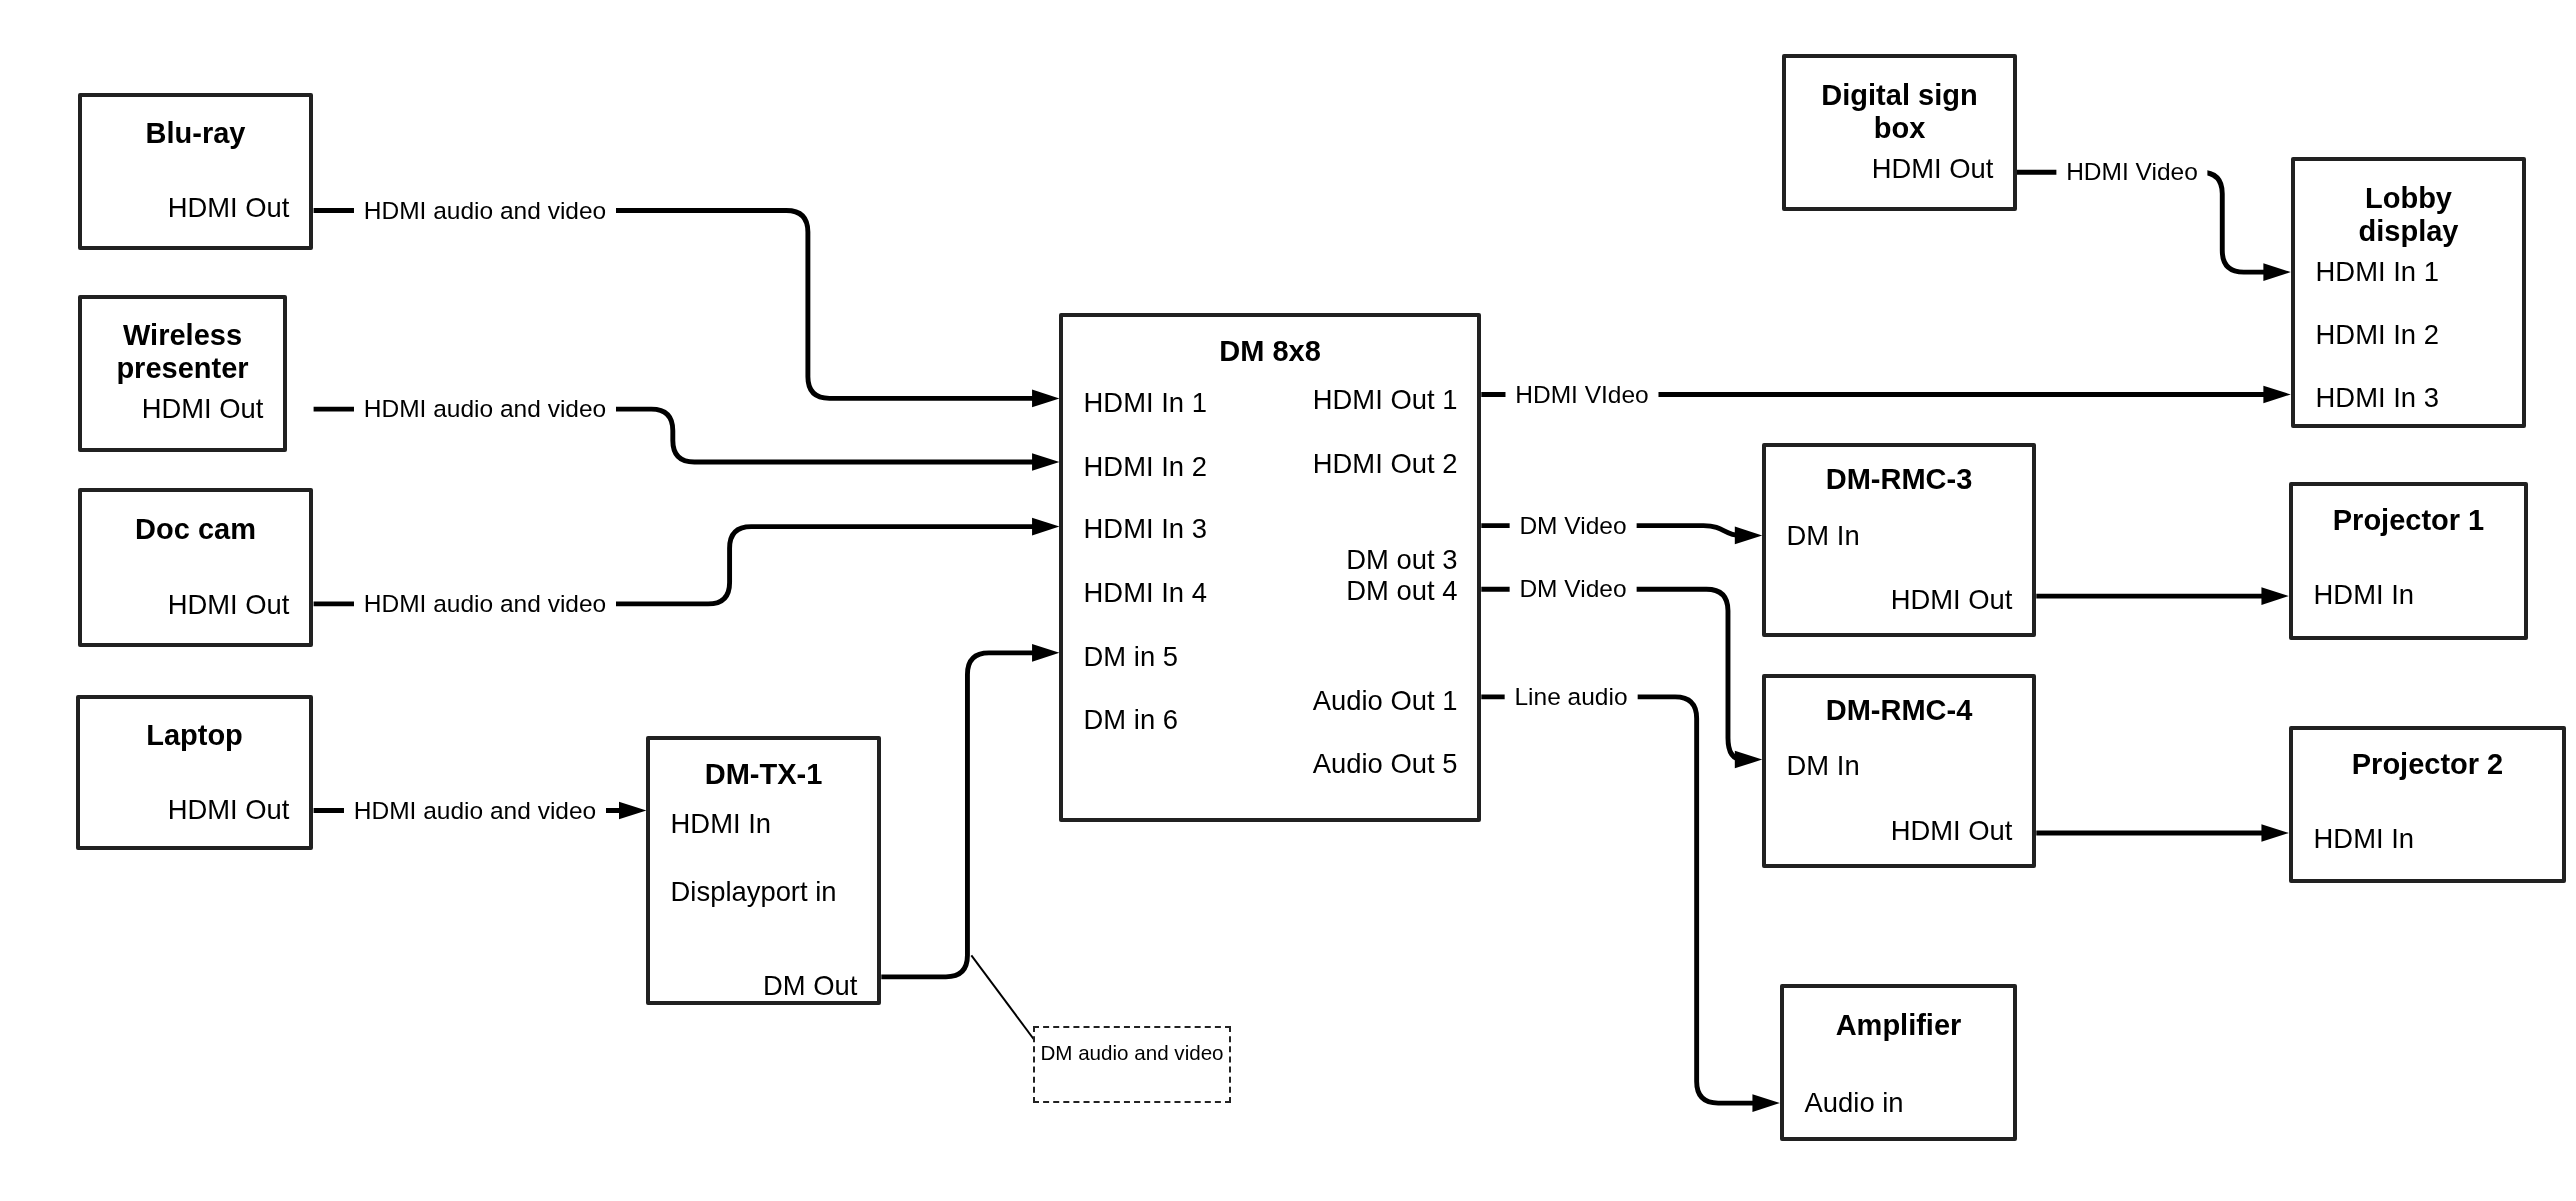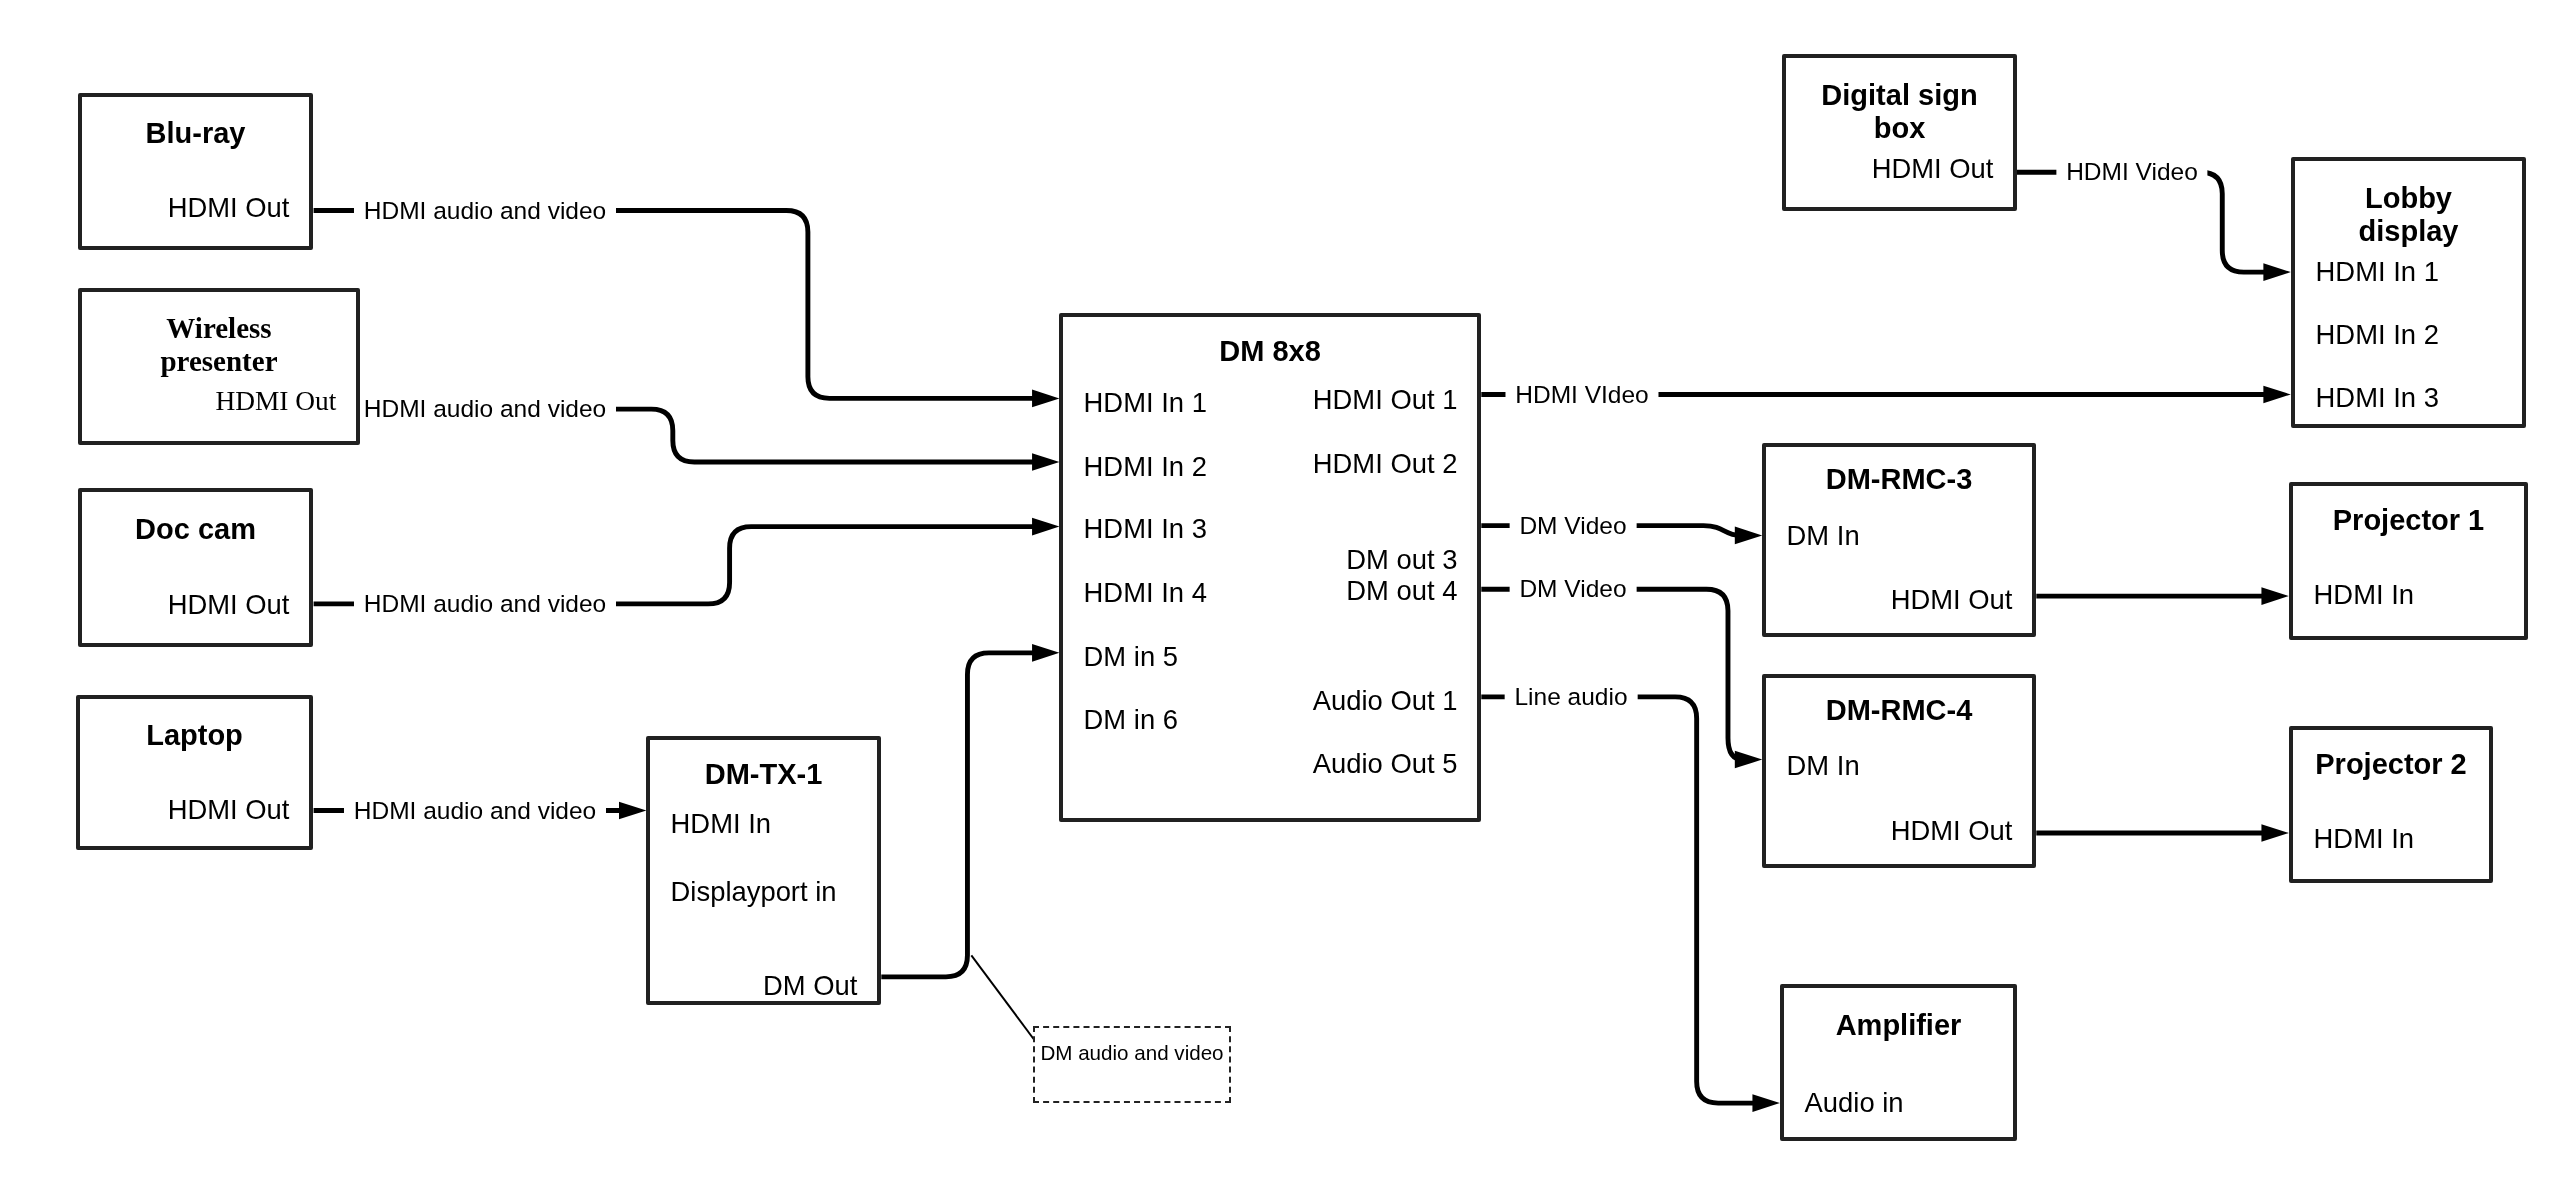--- a/index.html
+++ b/index.html
@@ -102,21 +102,21 @@
     <div class="conn-label" style="left:1573px;top:526px;">DM Video</div>
     <div class="conn-label" style="left:1573px;top:589px;">DM Video</div>
     <div class="conn-label" style="left:1571px;top:697px;">Line audio</div>
   </div>
 
   <div class="node" style="left:78px;top:93px;width:235px;height:157px;">
     <div class="title" style="top:19.6px;">Blu-ray</div>
     <div class="port right" style="top:111px;">HDMI Out</div>
   </div>
 
-  <div class="node" style="left:78px;top:288px;width:282px;height:157px;font-family:Liberation Serif, serif;">
+  <div class="node" style="left:78px;top:295px;width:209px;height:157px;">
     <div class="title" style="top:19.6px;padding:0 27.4px;">Wireless presenter</div>
     <div class="port right" style="top:110px;">HDMI Out</div>
   </div>
 
   <div class="node" style="left:78px;top:488px;width:235px;height:159px;">
     <div class="title" style="top:20.6px;">Doc cam</div>
     <div class="port right" style="top:113px;">HDMI Out</div>
   </div>
 
   <div class="node" style="left:76px;top:695px;width:237px;height:155px;">
@@ -169,21 +169,21 @@
     <div class="title" style="top:17.6px;">Projector 1</div>
     <div class="port left" style="top:109px;">HDMI In</div>
   </div>
 
   <div class="node" style="left:1762px;top:674px;width:274px;height:194px;">
     <div class="title" style="top:15.7px;">DM-RMC-4</div>
     <div class="port left" style="top:88px;">DM In</div>
     <div class="port right" style="top:153px;">HDMI Out</div>
   </div>
 
-  <div class="node" style="left:2289px;top:726px;width:204px;height:157px;">
+  <div class="node" style="left:2289px;top:726px;width:277px;height:157px;">
     <div class="title" style="top:17.6px;">Projector 2</div>
     <div class="port left" style="top:109px;">HDMI In</div>
   </div>
 
   <div class="node" style="left:1780px;top:984px;width:237px;height:157px;">
     <div class="title" style="top:20.6px;">Amplifier</div>
     <div class="port left" style="top:115px;">Audio in</div>
   </div>
 
   <div class="note" style="left:1033px;top:1026px;width:198px;height:77px;">

